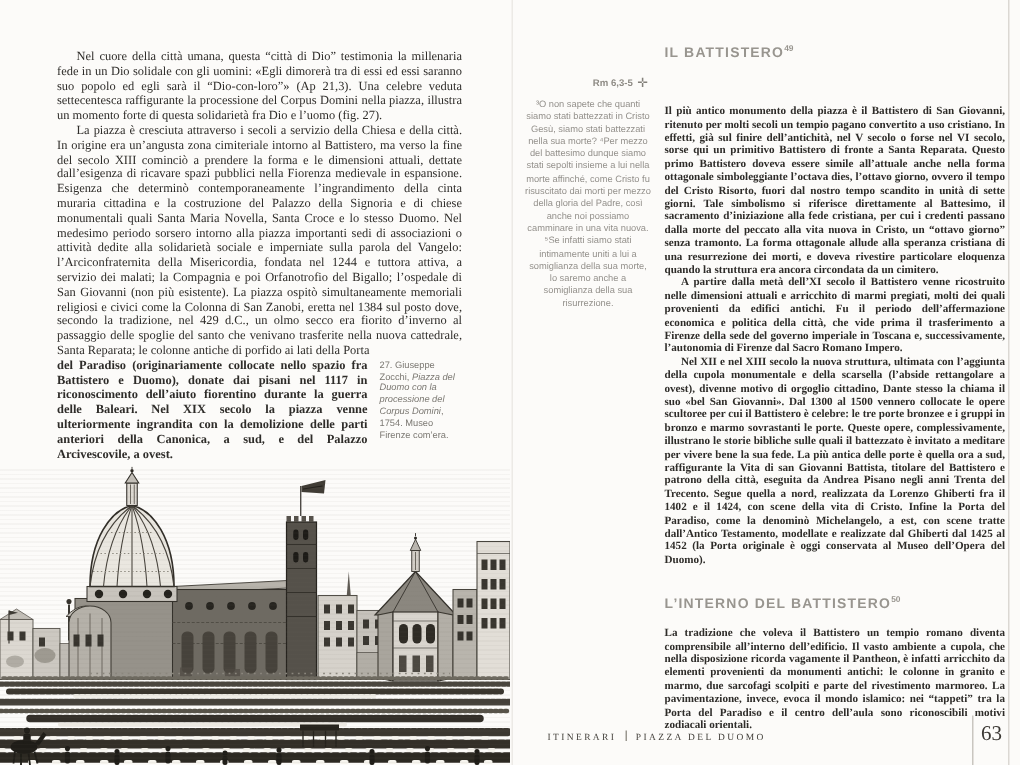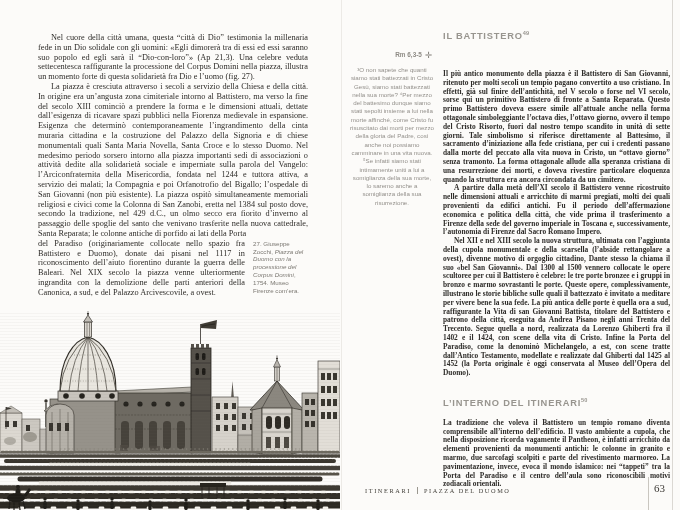--- a/index.html
+++ b/index.html
@@ -5,21 +5,21 @@
   html,body{margin:0;padding:0;}
   body{width:680px;height:510px;overflow:hidden;background:#fcfbf9;}
   .spread{position:relative;width:680px;height:411px;background:#fcfbf9;font-family:"Liberation Serif",serif;color:#2e2c29;}
   .gutter{position:absolute;left:341px;top:0;width:1px;height:510px;background:#eceae6;}
   .edge-right{position:absolute;left:672px;top:0;width:1px;height:510px;background:#dbd8d3;}
 
   
   .page-left{position:absolute;left:0;top:0;width:340px;height:510px;}
   .lp-col{position:absolute;left:38px;top:33px;width:270px;font-size:8.3px;line-height:9.8px;text-align:justify;}
   .lp-col p{margin:0;text-indent:13px;}
-  .lp-col p.cont{text-indent:0;}
+  .lp-col p.cont{text-indent:0;font-weight:bold;}
   .cap-float{float:right;width:55px;margin:1px 0 3px 8px;font-family:"Liberation Sans",sans-serif;
              font-size:6.2px;line-height:7.8px;color:#7b7872;text-align:left;text-indent:0;}
   .cap-float .it{font-style:italic;}
 
   .engraving{position:absolute;left:0;top:311px;width:340px;height:199px;}
   .engraving svg{display:block;width:340px;height:199px;}
   .engraving .tone{position:absolute;left:0;top:0;width:340px;height:199px;
       background:repeating-linear-gradient(180deg,rgba(255,255,255,0) 0 2px,rgba(110,105,95,0.05) 2px 3px);}
 
   
@@ -33,21 +33,21 @@
   .rp-note-ref{text-align:right;font-size:6.4px;font-weight:bold;color:#8e8b85;margin:0 2px 6px 0;}
   .rp-note-ref .cross{font-size:8.5px;font-weight:normal;color:#83807a;margin-left:3px;vertical-align:-1px;}
   .rp-note-text{font-size:6.2px;line-height:8.3px;}
   .rp-body{position:absolute;left:103px;top:70px;width:227px;font-size:7.4px;line-height:8.8px;text-align:justify;}
   .rp-body p{margin:0;text-indent:11px;font-weight:bold;}
   .rp-body p.first{text-indent:0;}
   .rp-head2{margin:18px 0 11px 0;}
   .rp-footer{position:absolute;left:25px;top:487px;font-size:6.3px;letter-spacing:1.6px;color:#43403b;white-space:nowrap;}
   .rp-footer .bar{display:inline-block;width:1px;height:7px;background:#9a978f;margin:0 6px;vertical-align:-1px;}
   .rp-pagerule{position:absolute;left:308px;top:477px;width:1px;height:33px;background:#c9c6c0;}
-  .rp-pageno{position:absolute;left:314px;top:482px;font-size:11px;color:#3b3834;}
+  .rp-pageno{position:absolute;left:314px;top:482px;font-size:14px;color:#3b3834;}
 </style>
 </head>
 <body>
 
 <div class="spread">
 
   <div class="page-left">
     <div class="lp-col">
       <p>Nel cuore della città umana, questa “città di Dio” testimonia la millenaria fede in un Dio solidale con gli uomini: «Egli dimorerà tra di essi ed essi saranno suo popolo ed egli sarà il “Dio-con-loro”» (Ap 21,3). Una celebre veduta settecentesca raffigurante la processione del Corpus Domini nella piazza, illustra un momento forte di questa solidarietà fra Dio e l’uomo (fig. 27).</p>
       <p>La piazza è cresciuta attraverso i secoli a servizio della Chiesa e della città. In origine era un’angusta zona cimiteriale intorno al Battistero, ma verso la fine del secolo XIII cominciò a prendere la forma e le dimensioni attuali, dettate dall’esigenza di ricavare spazi pubblici nella Fiorenza medievale in espansione. Esigenza che determinò contemporaneamente l’ingrandimento della cinta muraria cittadina e la costruzione del Palazzo della Signoria e di chiese monumentali quali Santa Maria Novella, Santa Croce e lo stesso Duomo. Nel medesimo periodo sorsero intorno alla piazza importanti sedi di associazioni o attività dedite alla solidarietà sociale e imperniate sulla parola del Vangelo: l’Arciconfraternita della Misericordia, fondata nel 1244 e tuttora attiva, a servizio dei malati; la Compagnia e poi Orfanotrofio del Bigallo; l’ospedale di San Giovanni (non più esistente). La piazza ospitò simultaneamente memoriali religiosi e civici come la Colonna di San Zanobi, eretta nel 1384 sul posto dove, secondo la tradizione, nel 429 d.C., un olmo secco era fiorito d’inverno al passaggio delle spoglie del santo che venivano trasferite nella nuova cattedrale, Santa Reparata; le colonne antiche di porfido ai lati della Porta</p>
@@ -289,21 +289,21 @@
 
     <div class="rp-note">
       <div class="rp-note-ref"><span>Rm 6,3-5</span><span class="cross">✛</span></div>
       <div class="rp-note-text">³O non sapete che quanti siamo stati battezzati in Cristo Gesù, siamo stati battezzati nella sua morte? ⁴Per mezzo del battesimo dunque siamo stati sepolti insieme a lui nella morte affinché, come Cristo fu risuscitato dai morti per mezzo della gloria del Padre, così anche noi possiamo camminare in una vita nuova. ⁵Se infatti siamo stati intimamente uniti a lui a somiglianza della sua morte, lo saremo anche a somiglianza della sua risurrezione.</div>
     </div>
 
     <div class="rp-body">
       <p class="first">Il più antico monumento della piazza è il Battistero di San Giovanni, ritenuto per molti secoli un tempio pagano convertito a uso cristiano. In effetti, già sul finire dell’antichità, nel V secolo o forse nel VI secolo, sorse qui un primitivo Battistero di fronte a Santa Reparata. Questo primo Battistero doveva essere simile all’attuale anche nella forma ottagonale simboleggiante l’octava dies, l’ottavo giorno, ovvero il tempo del Cristo Risorto, fuori dal nostro tempo scandito in unità di sette giorni. Tale simbolismo si riferisce direttamente al Battesimo, il sacramento d’iniziazione alla fede cristiana, per cui i credenti passano dalla morte del peccato alla vita nuova in Cristo, un “ottavo giorno” senza tramonto. La forma ottagonale allude alla speranza cristiana di una resurrezione dei morti, e doveva rivestire particolare eloquenza quando la struttura era ancora circondata da un cimitero.</p>
       <p>A partire dalla metà dell’XI secolo il Battistero venne ricostruito nelle dimensioni attuali e arricchito di marmi pregiati, molti dei quali provenienti da edifici antichi. Fu il periodo dell’affermazione economica e politica della città, che vide prima il trasferimento a Firenze della sede del governo imperiale in Toscana e, successivamente, l’autonomia di Firenze dal Sacro Romano Impero.</p>
       <p>Nel XII e nel XIII secolo la nuova struttura, ultimata con l’aggiunta della cupola monumentale e della scarsella (l’abside rettangolare a ovest), divenne motivo di orgoglio cittadino, Dante stesso la chiama il suo «bel San Giovanni». Dal 1300 al 1500 vennero collocate le opere scultoree per cui il Battistero è celebre: le tre porte bronzee e i gruppi in bronzo e marmo sovrastanti le porte. Queste opere, complessivamente, illustrano le storie bibliche sulle quali il battezzato è invitato a meditare per vivere bene la sua fede. La più antica delle porte è quella ora a sud, raffigurante la Vita di san Giovanni Battista, titolare del Battistero e patrono della città, eseguita da Andrea Pisano negli anni Trenta del Trecento. Segue quella a nord, realizzata da Lorenzo Ghiberti fra il 1402 e il 1424, con scene della vita di Cristo. Infine la Porta del Paradiso, come la denominò Michelangelo, a est, con scene tratte dall’Antico Testamento, modellate e realizzate dal Ghiberti dal 1425 al 1452 (la Porta originale è oggi conservata al Museo dell’Opera del Duomo).</p>
-      <h2 class="sans-head rp-head2"><span>L’INTERNO DEL ITINERARI</span><sup>50</sup></h2>
+      <h2 class="sans-head rp-head2"><span>L’INTERNO DEL BATTISTERO</span><sup>50</sup></h2>
       <p class="first">La tradizione che voleva il Battistero un tempio romano diventa comprensibile all’interno dell’edificio. Il vasto ambiente a cupola, che nella disposizione ricorda vagamente il Pantheon, è infatti arricchito da elementi provenienti da monumenti antichi: le colonne in granito e marmo, due sarcofagi scolpiti e parte del rivestimento marmoreo. La pavimentazione, invece, evoca il mondo islamico: nei “tappeti” tra la Porta del Paradiso e il centro dell’aula sono riconoscibili motivi zodiacali orientali.</p>
     </div>
 
     <div class="rp-footer">
       <span>ITINERARI</span><span class="bar"></span><span>PIAZZA DEL DUOMO</span>
     </div>
     <div class="rp-pagerule"></div>
     <div class="rp-pageno">63</div>
   </div>
 

